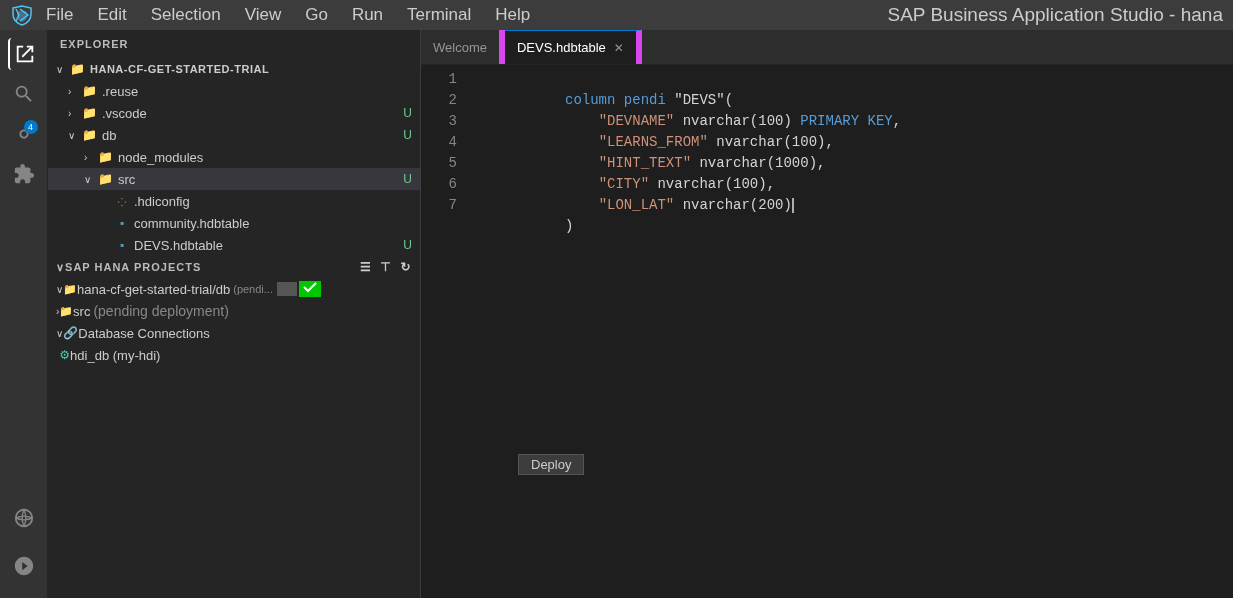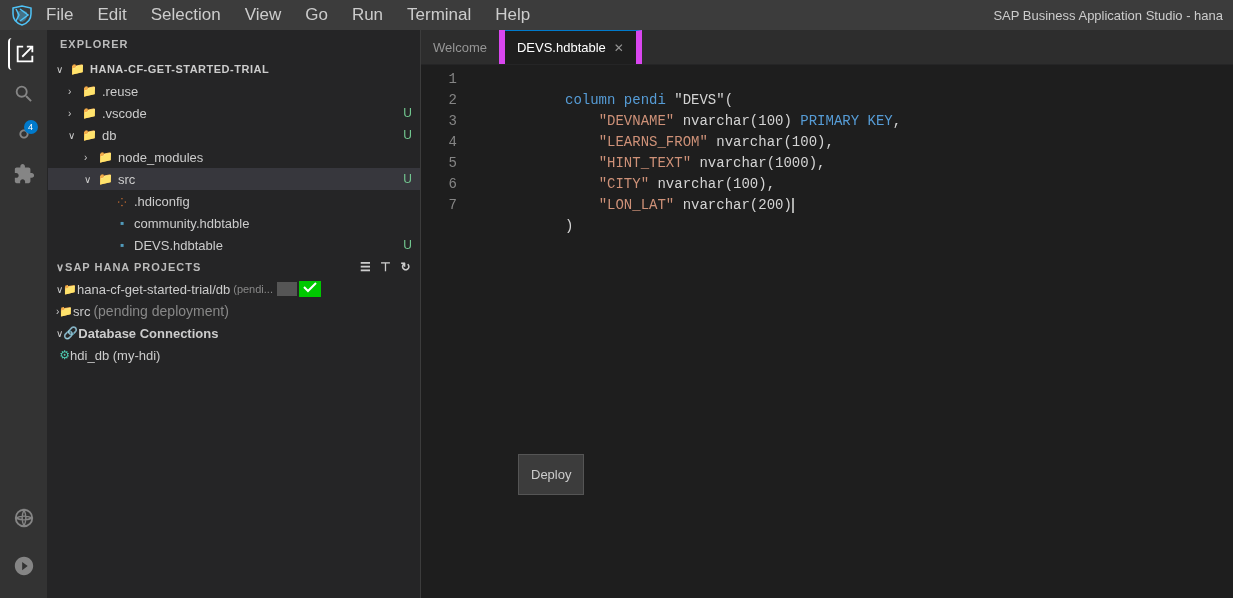--- a/index.html
+++ b/index.html
@@ -33,21 +33,21 @@
       gap: 16px;
       font-size: 17px;
       flex: 1;
     }
     .title-bar .menu-item {
       cursor: pointer;
       padding: 2px 4px;
     }
     .title-bar .app-title {
       margin-left: auto;
-      font-size: 13px;
+      font-size: 19px;
       color: #cccccc;
     }
 
     
     .main-layout {
       display: flex;
       height: calc(598px - 30px);
     }
 
     
@@ -168,21 +168,21 @@
       justify-content: center;
       color: #cccccc;
       font-size: 12px;
     }
 
     
     .deploy-popup {
       position: absolute;
       background: #3c3c3c;
       border: 1px solid #555;
-      padding: 12px 12px;
+      padding: 2px 12px;
       font-size: 13px;
       color: #cccccc;
       cursor: pointer;
       z-index: 100;
       left: 518px;
       top: 454px;
     }
 
     
     .editor-area {
@@ -434,21 +434,21 @@
     <div class="hana-project-row indent-2">
       <span class="arrow" style="font-size:10px;">›</span>
       <span class="file-icon folder-icon" style="font-size:11px;">📁</span>
       <span style="font-size:13px;">src</span>
       <span style="font-size:14px; color:#888; margin-left:3px;">(pending deployment)</span>
     </div>
 
     <div class="hana-project-row indent-2">
       <span class="arrow" style="font-size:10px;">∨</span>
       <span class="file-icon" style="font-size:12px; color:#75beff;">🔗</span>
-      <span style="font-size:13px;font-weight:bold;">Database Connections</span>
+      <span style="font-size:13px;">Database Connections</span>
     </div>
 
     <div class="hana-project-row indent-3">
       <span class="arrow" style="visibility:hidden; font-size:10px;">›</span>
       <span class="file-icon" style="font-size:12px; color:#4ec9b0;">⚙</span>
       <span style="font-size:13px;">hdi_db (my-hdi)</span>
     </div>
   </div>
 
   <div class="editor-area">

